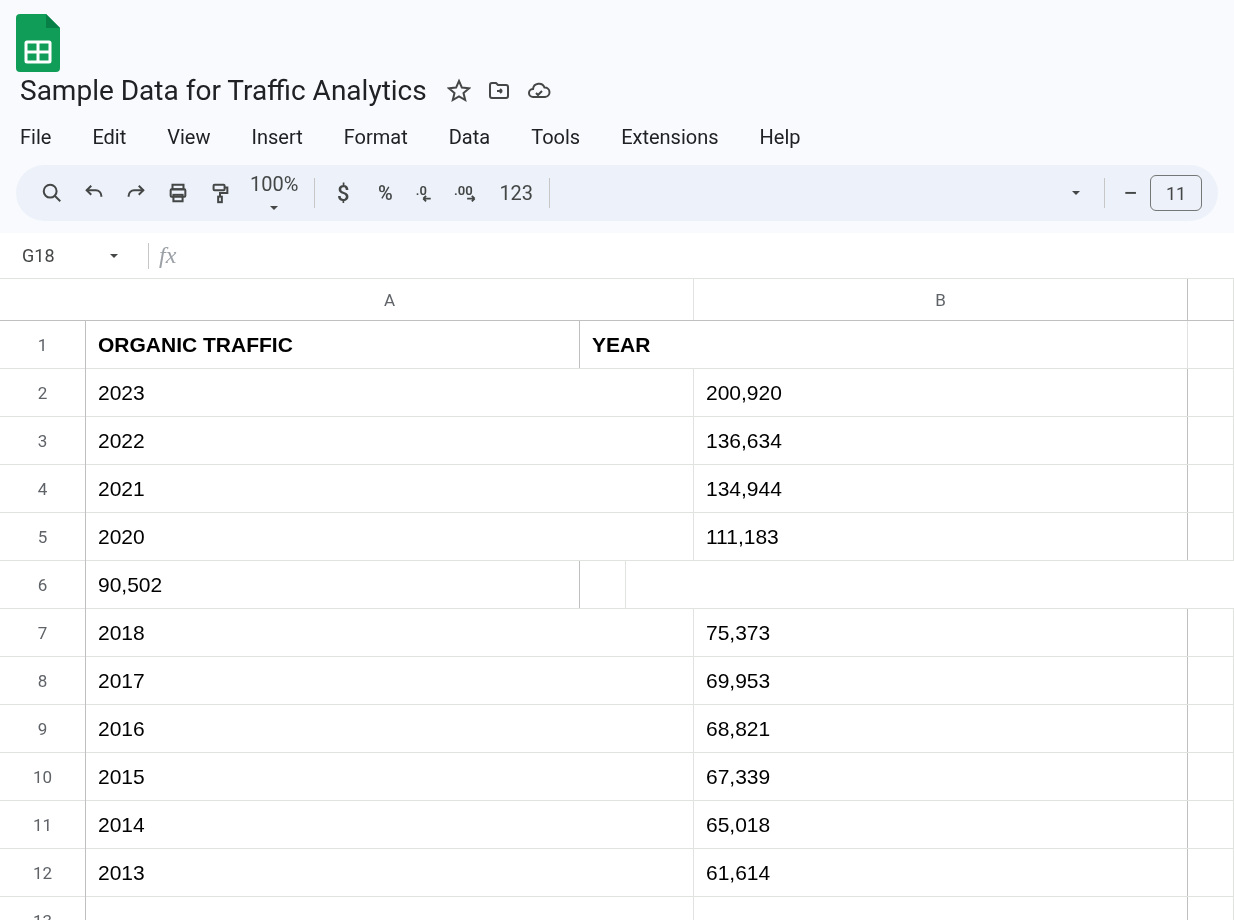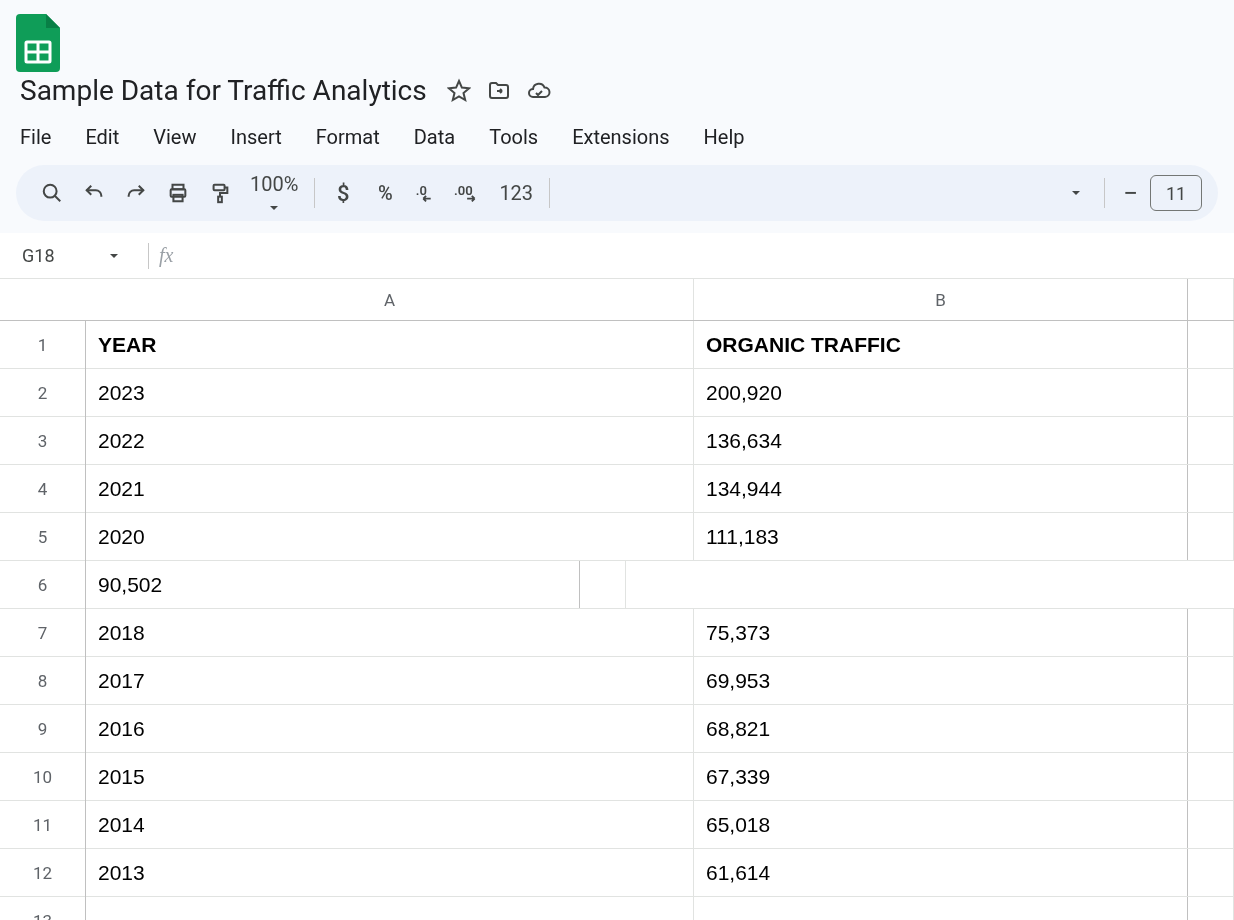--- a/index.html
+++ b/index.html
@@ -44,21 +44,21 @@
     .title-icon {
       width: 24px;
       height: 24px;
       display: flex;
       align-items: center;
       justify-content: center;
       color: #5f6368;
     }
     .menu-bar {
       display: flex;
-      gap: 10px;
+      gap: 17px;
       margin-top: 10px;
       justify-content: space-between;
     }
     .menu-item {
       font-size: 20px;
       color: #202124;
       padding: 6px 12px;
       border-radius: 4px;
       cursor: pointer;
     }
@@ -136,21 +136,21 @@
       color: #444746;
       text-align: right;
     }
     .fx-divider {
       width: 1px;
       height: 26px;
       background: #c7c7c7;
       margin: 0 10px;
     }
     .fx-label {
-      font-size: 20px;
+      font-size: 24px;
       font-style: italic;
       color: #9aa0a6;
       font-family: Georgia, serif;
       text-align: center;
     }
     .grid-area {
       background: #fff;
       display: flex;
     }
     .row-headers {
@@ -370,22 +370,22 @@
     <div class="row-header">12</div>
     <div class="row-header">13</div>
   </div>
   <div class="columns">
     <div class="col-headers">
       <div class="col-header col-a">A</div>
       <div class="col-header col-b">B</div>
       <div class="col-header col-c"></div>
     </div>
     <div class="data-row">
+      <div class="cell col-b bold">ORGANIC TRAFFIC</div>
       <div class="cell col-a bold">YEAR</div>
-      <div class="cell col-b bold">ORGANIC TRAFFIC</div>
       <div class="cell col-c"></div>
     </div>
     <div class="data-row">
       <div class="cell col-a">2023</div>
       <div class="cell col-b">200,920</div>
       <div class="cell col-c"></div>
     </div>
     <div class="data-row">
       <div class="cell col-a">2022</div>
       <div class="cell col-b">136,634</div>

